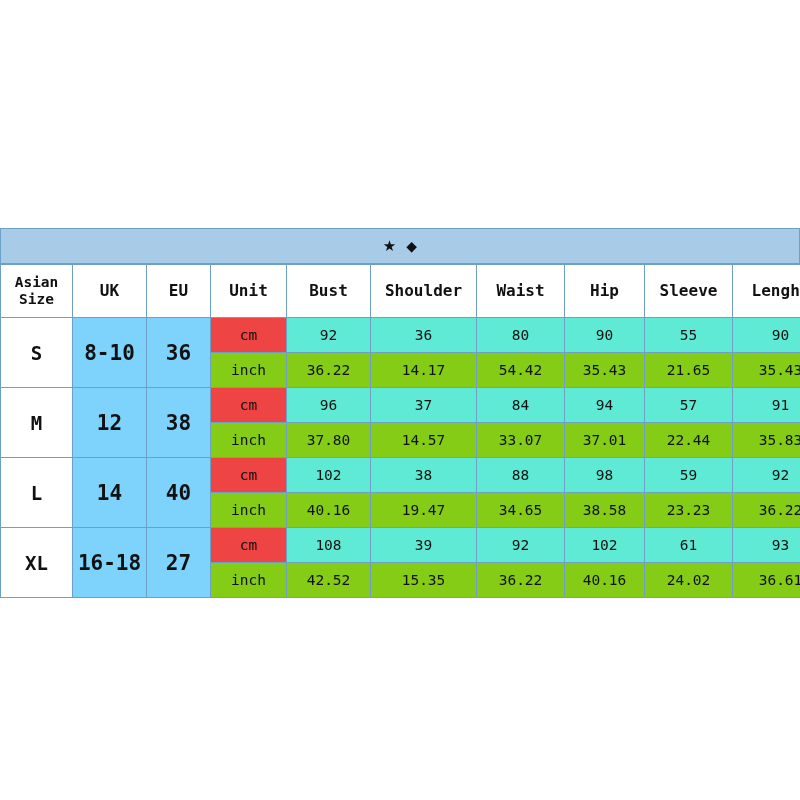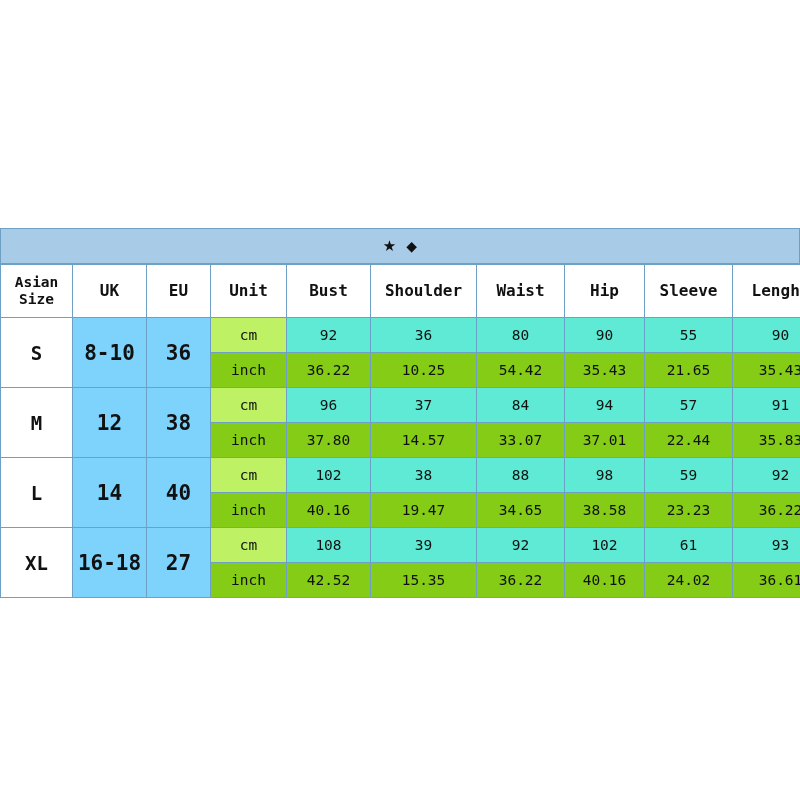--- a/index.html
+++ b/index.html
@@ -63,21 +63,21 @@
     font-weight: 600;
     background: #ffffff;
   }
   td.ukcell, td.eucell {
     font-size: 21px;
     font-weight: 600;
     background: #7dd3fc;
   }
   td.unitcell {
     font-size: 14.5px;
-    background: #bef264;
+    background: #ef4444;
   }
   td.valcell {
     font-size: 14.5px;
     background: #5eead4;
   }
   tr.inch td.unitcell, tr.inch td.valcell {
     background: #84cc16;
   }
   tr.cm td, tr.inch td { height: 32px; }
 
@@ -143,21 +143,21 @@
         <td class="valcell">92</td>
         <td class="valcell">36</td>
         <td class="valcell">80</td>
         <td class="valcell">90</td>
         <td class="valcell">55</td>
         <td class="valcell">90</td>
       </tr>
       <tr class="inch">
         <td class="unitcell">inch</td>
         <td class="valcell">36.22</td>
-        <td class="valcell">10.25</td>
+        <td class="valcell">14.17</td>
         <td class="valcell">54.42</td>
         <td class="valcell">35.43</td>
         <td class="valcell">21.65</td>
         <td class="valcell">35.43</td>
       </tr>
 
       <tr class="cm">
         <td class="sizecell" rowspan="2">M</td>
         <td class="ukcell" rowspan="2">12</td>
         <td class="eucell" rowspan="2">38</td>

